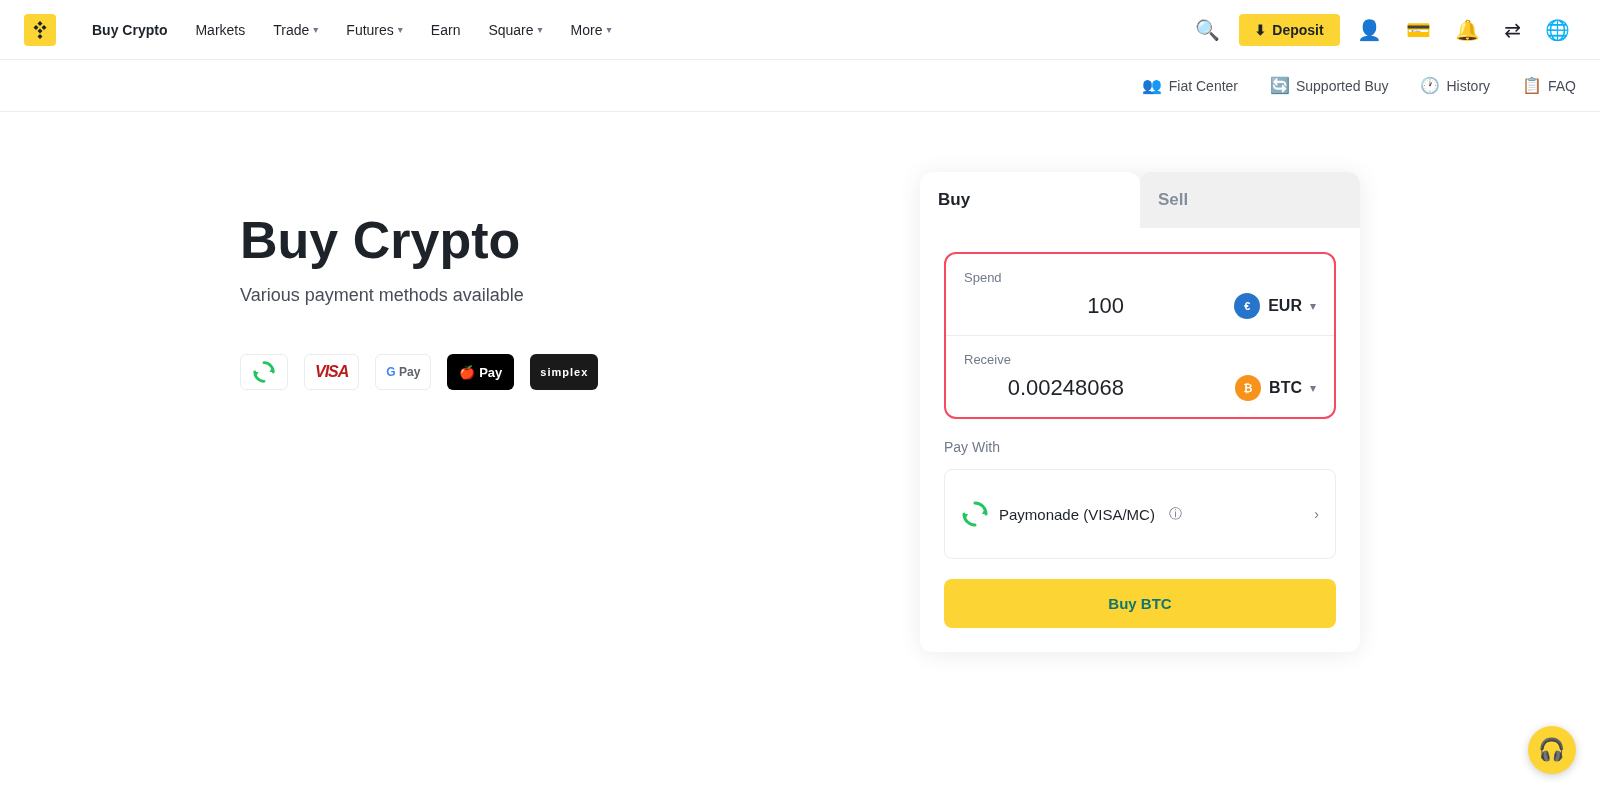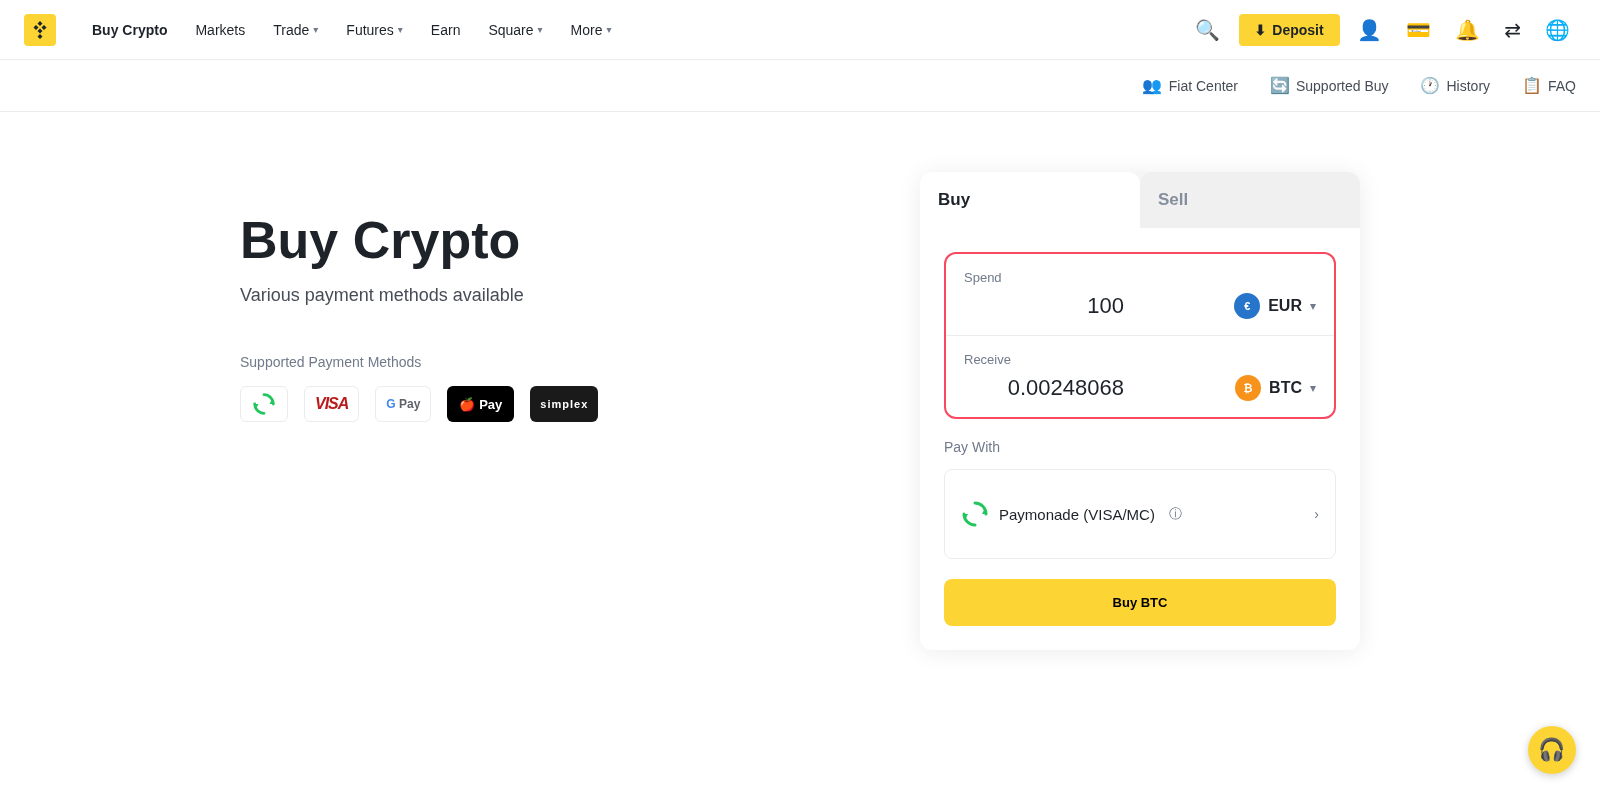--- a/index.html
+++ b/index.html
@@ -107,21 +107,21 @@
       padding: 30px 16px; border: 1px solid #eaecef; border-radius: 8px;
       cursor: pointer; margin-bottom: 20px;
     }
     .pay-with-left { display: flex; align-items: center; gap: 10px; }
     .pay-with-name { font-size: 15px; color: #1e2329; }
     .info-icon { font-size: 13px; color: #707a8a; margin-left: 4px; }
     .pay-chevron { color: #707a8a; font-size: 14px; }
 
     .buy-btn {
       width: 100%; padding: 16px; background: #fcd535; border: none; border-radius: 8px;
-      font-size: 13px; font-weight: 700; color: #000000; cursor: pointer;
+      font-size: 15px; font-weight: 700; color: #0f766e; cursor: pointer;
     }
 
     
     .support-btn {
       position: fixed; bottom: 24px; right: 24px;
       width: 48px; height: 48px; border-radius: 50%; background: #fcd535;
       display: flex; align-items: center; justify-content: center;
       cursor: pointer; font-size: 22px; box-shadow: 0 2px 8px rgba(0,0,0,0.2);
     }
   </style>
@@ -187,21 +187,20 @@
     <span class="sub-nav-icon">📋</span>
     <span>FAQ</span>
   </div>
 </div>
 
 <div class="main">
 
   <div class="left-section">
     <h1 class="hero-title">Buy Crypto</h1>
     <p class="hero-subtitle">Various payment methods available</p>
-    <div class="payment-label">Supported Payment Methods</div>
     <div class="payment-methods">
 
       <div class="payment-icon paymonade" style="border:1px solid #eaecef; width:48px; height:36px; display:flex; align-items:center; justify-content:center;">
         <svg width="28" height="28" viewBox="0 0 28 28">
           <path d="M14 4 A10 10 0 0 1 24 14" stroke="#22c55e" stroke-width="3" fill="none" stroke-linecap="round"></path>
           <path d="M14 24 A10 10 0 0 1 4 14" stroke="#22c55e" stroke-width="3" fill="none" stroke-linecap="round"></path>
           <polyline points="22,10 24,14 20,14" fill="#22c55e"></polyline>
           <polyline points="6,18 4,14 8,14" fill="#22c55e"></polyline>
         </svg>
       </div>

